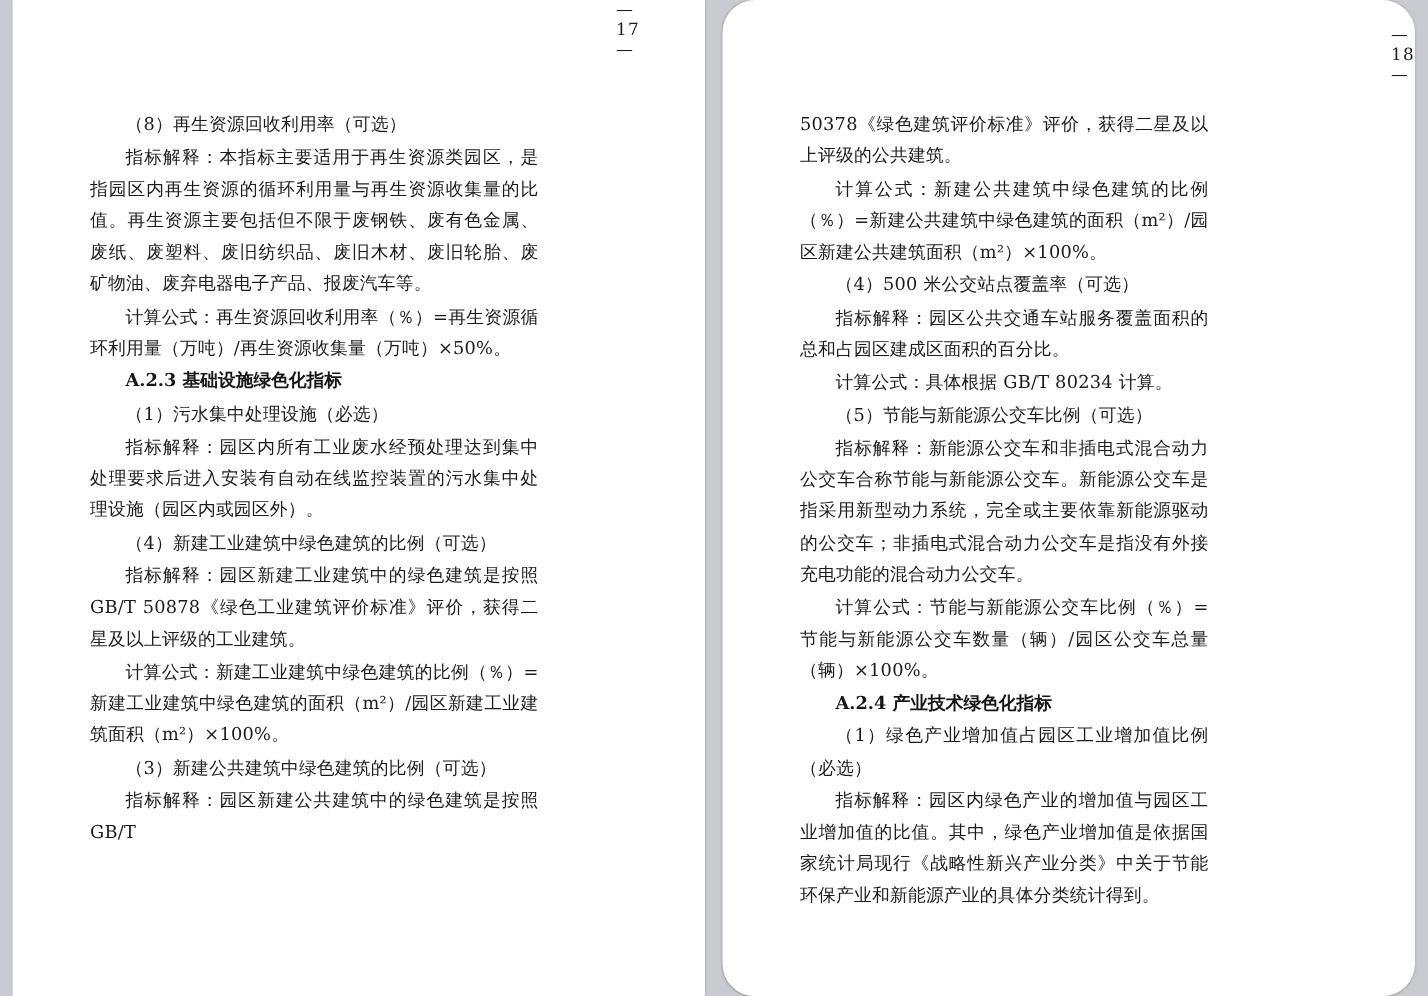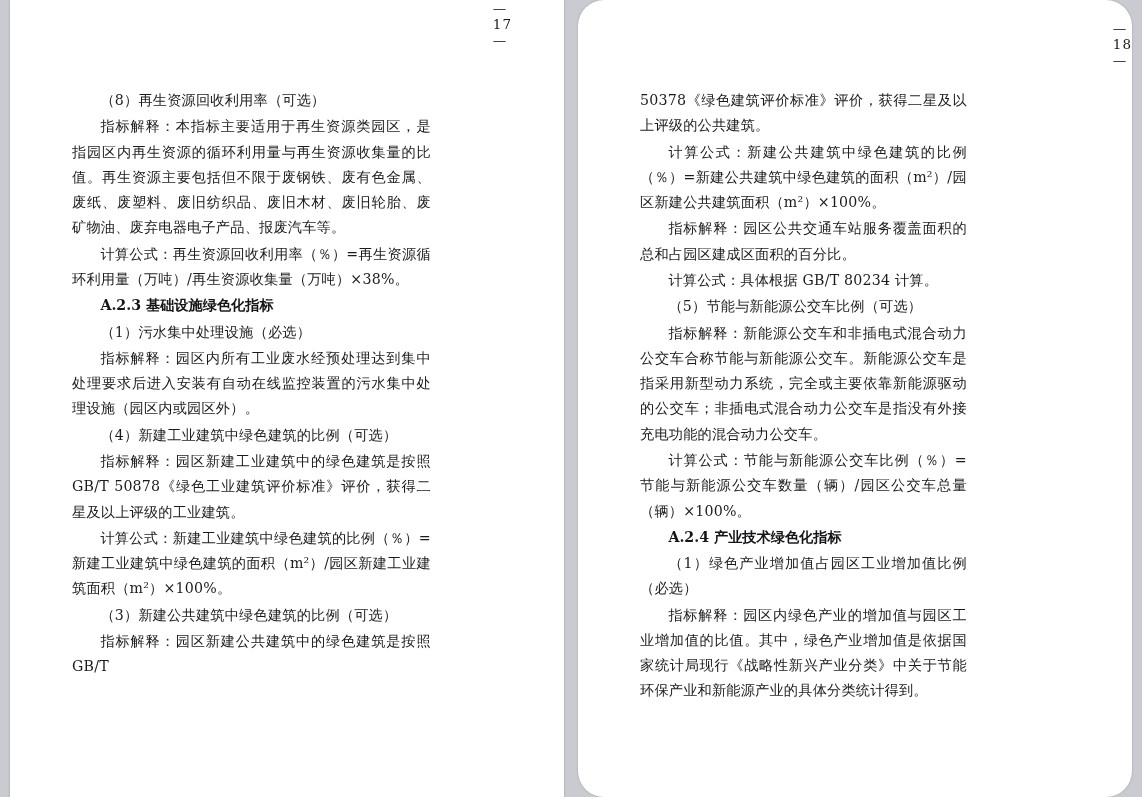--- a/index.html
+++ b/index.html
@@ -69,37 +69,38 @@
 </style>
 </head>
 <body>
 
 <div class="viewer">
 
   <div class="page page-left">
     <div class="page-body">
       <p class="para indent">（8）再生资源回收利用率（可选）</p>
       <p class="para indent">指标解释：本指标主要适用于再生资源类园区，是指园区内再生资源的循环利用量与再生资源收集量的比值。再生资源主要包括但不限于废钢铁、废有色金属、废纸、废塑料、废旧纺织品、废旧木材、废旧轮胎、废矿物油、废弃电器电子产品、报废汽车等。</p>
-      <p class="para indent">计算公式：再生资源回收利用率（％）=再生资源循环利用量（万吨）/再生资源收集量（万吨）×38%。</p>
+      <p class="para indent">计算公式：再生资源回收利用率（％）=再生资源循环利用量（万吨）/再生资源收集量（万吨）×50%。</p>
       <p class="heading">A.2.3 基础设施绿色化指标</p>
       <p class="para indent">（1）污水集中处理设施（必选）</p>
       <p class="para indent">指标解释：园区内所有工业废水经预处理达到集中处理要求后进入安装有自动在线监控装置的污水集中处理设施（园区内或园区外）。</p>
       <p class="para indent">（4）新建工业建筑中绿色建筑的比例（可选）</p>
       <p class="para indent">指标解释：园区新建工业建筑中的绿色建筑是按照 GB/T 50878《绿色工业建筑评价标准》评价，获得二星及以上评级的工业建筑。</p>
       <p class="para indent">计算公式：新建工业建筑中绿色建筑的比例（％）=新建工业建筑中绿色建筑的面积（m²）/园区新建工业建筑面积（m²）×100%。</p>
       <p class="para indent">（3）新建公共建筑中绿色建筑的比例（可选）</p>
       <p class="para indent">指标解释：园区新建公共建筑中的绿色建筑是按照 GB/T</p>
     </div>
     <div class="page-footer">— 17 —</div>
   </div>
 
   <div class="page page-right">
     <div class="page-body">
       <p class="para noindent">50378《绿色建筑评价标准》评价，获得二星及以上评级的公共建筑。</p>
       <p class="para indent">计算公式：新建公共建筑中绿色建筑的比例（％）=新建公共建筑中绿色建筑的面积（m²）/园区新建公共建筑面积（m²）×100%。</p>
+      <p class="para indent">（4）500 米公交站点覆盖率（可选）</p>
       <p class="para indent">指标解释：园区公共交通车站服务覆盖面积的总和占园区建成区面积的百分比。</p>
       <p class="para indent">计算公式：具体根据 GB/T 80234 计算。</p>
       <p class="para indent">（5）节能与新能源公交车比例（可选）</p>
       <p class="para indent">指标解释：新能源公交车和非插电式混合动力公交车合称节能与新能源公交车。新能源公交车是指采用新型动力系统，完全或主要依靠新能源驱动的公交车；非插电式混合动力公交车是指没有外接充电功能的混合动力公交车。</p>
       <p class="para indent">计算公式：节能与新能源公交车比例（％）=节能与新能源公交车数量（辆）/园区公交车总量（辆）×100%。</p>
       <p class="heading">A.2.4 产业技术绿色化指标</p>
       <p class="para indent">（1）绿色产业增加值占园区工业增加值比例（必选）</p>
       <p class="para indent">指标解释：园区内绿色产业的增加值与园区工业增加值的比值。其中，绿色产业增加值是依据国家统计局现行《战略性新兴产业分类》中关于节能环保产业和新能源产业的具体分类统计得到。</p>
     </div>
     <div class="page-footer">— 18 —</div>

